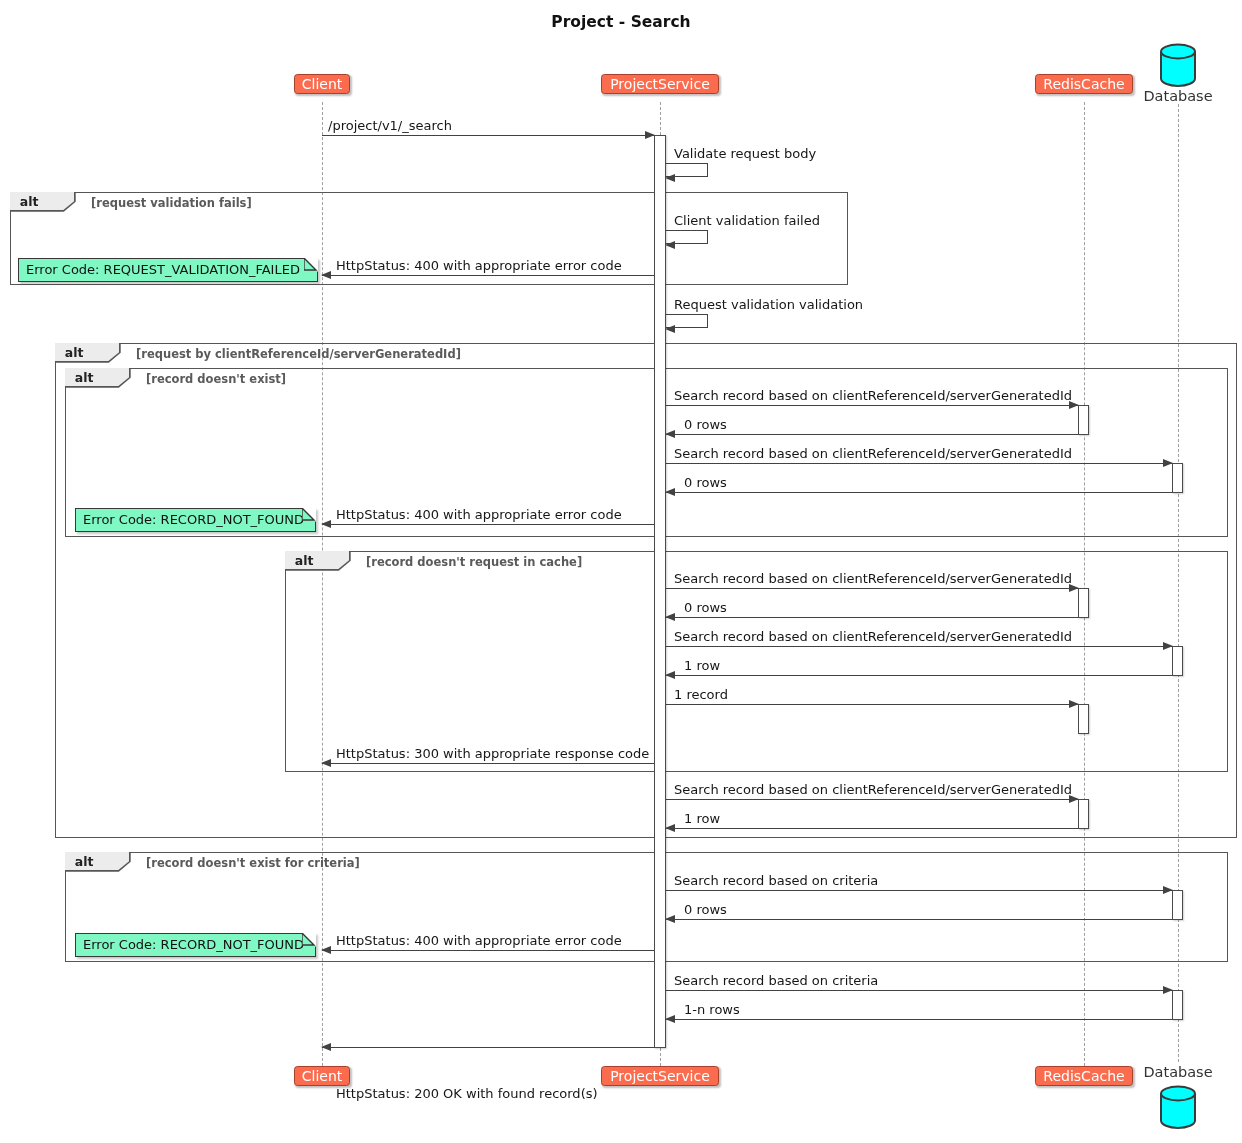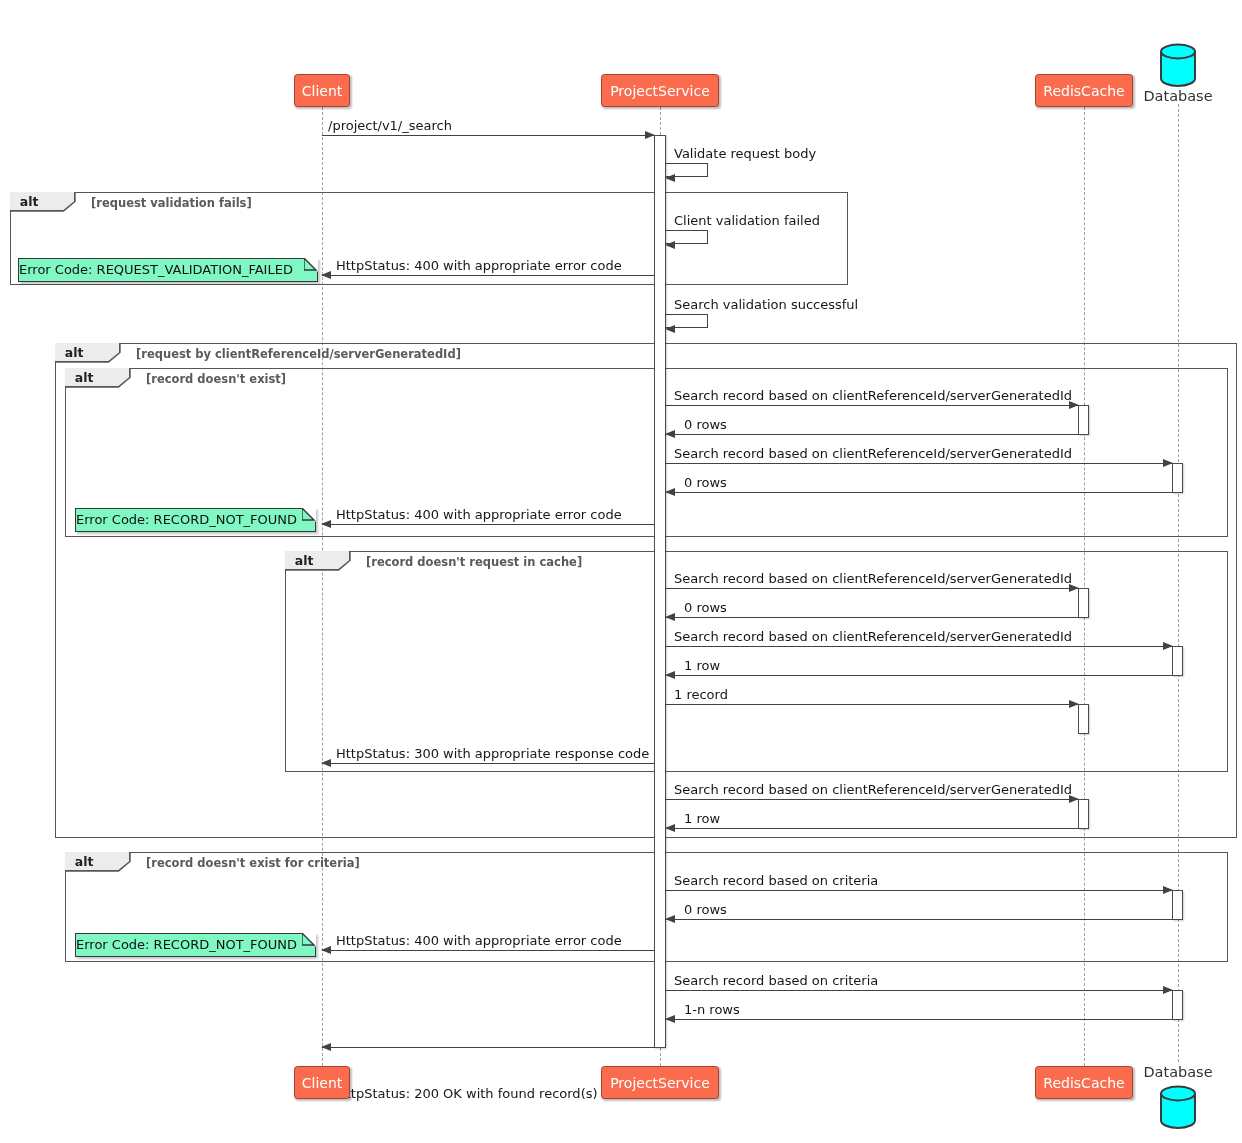--- a/index.html
+++ b/index.html
@@ -5,21 +5,21 @@
   html,body { margin:0; padding:0; background:#ffffff; }
   .canvas {
     position:relative; width:1242px; height:1143px; background:#fff;
     font-family:"DejaVu Sans", sans-serif; overflow:hidden;
   }
   .title {
     position:absolute; top:13px; left:0; width:100%; text-align:center;
     font-weight:bold; font-size:15.5px; color:#111;
   }
   .participant {
-    position:absolute; height:33px; box-sizing:border-box;
+    position:absolute; height:20px; box-sizing:border-box;
     background:var(--participant-fill); border:1.6px solid var(--participant-border);
     border-radius:3.5px; color:var(--participant-text); font-size:14px;
     display:flex; align-items:center; justify-content:center;
     box-shadow:1.5px 1.5px 2px rgba(0,0,0,.25); white-space:nowrap;
   }
   .lifeline { position:absolute; width:0; border-left:1px dashed var(--lifeline); }
   .act {
     position:absolute; background:#fff; border:1.3px solid #4a4a4a;
     box-sizing:border-box; box-shadow:1px 1px 1.5px rgba(0,0,0,.18);
   }
@@ -57,36 +57,37 @@
     border:1.4px solid var(--arrow); border-left:none;
   }
   .loop::after {
     content:""; position:absolute; left:-1px; bottom:-5.6px; width:0; height:0;
     border-right:10px solid var(--arrow);
     border-top:4.5px solid transparent; border-bottom:4.5px solid transparent;
   }
   .note {
     position:absolute; height:24px; box-sizing:border-box;
     background:var(--note-fill); border:1.4px solid var(--note-border);
-    font-size:13px; line-height:21px; color:#111;
+    font-size:13px; line-height:21px; padding-left:7px; color:#111;
     box-shadow:1.5px 1.5px 2px rgba(0,0,0,.22); white-space:nowrap;
   }
   .fold { position:absolute; top:-1.4px; right:-1.4px; }
   .fold .cover { fill:#ffffff; }
   .fold .flap { fill:var(--note-fill); stroke:var(--note-border); stroke-width:1.4; }
   .cyl { position:absolute; }
   .cyl .body { fill:var(--database-fill); stroke:#3b3b3b; stroke-width:2; }
   .db-label { position:absolute; font-size:14.5px; color:#333; text-align:center; width:80px; }
   .z1 { z-index:1; } .z2 { z-index:2;padding-left:28px; } .z3 { z-index:3; } .z4 { z-index:4; } .z5 { z-index:5; }
 </style>
 </head>
 <body>
 
 <div class="canvas">
 
+  <div class="title">Project - Search</div>
 
   <div class="lifeline z1" style="left:321.5px;top:102px;height:964px"></div>
   <div class="lifeline z1" style="left:659.5px;top:102px;height:33px"></div>
   <div class="lifeline z1" style="left:659.5px;top:1048px;height:18px"></div>
   <div class="lifeline z1" style="left:1083.5px;top:102px;height:964px"></div>
   <div class="lifeline z1" style="left:1177.5px;top:104px;height:958px"></div>
 
   <div class="frame z2" style="left:10px;top:192px;width:838px;height:93px">
     <div class="tab">
         <div class="tab-in">alt</div>
@@ -133,21 +134,21 @@
 
   <div class="lbl z4" style="left:674px;top:146px">Validate request body</div>
   <div class="loop z4" style="left:666px;top:163px"></div>
 
   <div class="lbl z4" style="left:674px;top:213px">Client validation failed</div>
   <div class="loop z4" style="left:666px;top:230px"></div>
 
   <div class="lbl z4" style="left:336px;top:258px">HttpStatus: 400 with appropriate error code</div>
   <div class="ar l z4" style="left:322px;top:275px;width:332px"></div>
 
-  <div class="lbl z4" style="left:674px;top:297px">Search validation successful</div>
+  <div class="lbl z4" style="left:674px;top:297px">Request validation validation</div>
   <div class="loop z4" style="left:666px;top:314px"></div>
 
   <div class="lbl z4" style="left:674px;top:388px">Search record based on clientReferenceId/serverGeneratedId</div>
   <div class="ar r z4" style="left:666px;top:405px;width:412px"></div>
   <div class="lbl z4" style="left:684px;top:417px">0 rows</div>
   <div class="ar l z4" style="left:666px;top:434px;width:412px"></div>
 
   <div class="lbl z4" style="left:674px;top:446px">Search record based on clientReferenceId/serverGeneratedId</div>
   <div class="ar r z4" style="left:666px;top:463px;width:506px"></div>
   <div class="lbl z4" style="left:684px;top:475px">0 rows</div>

